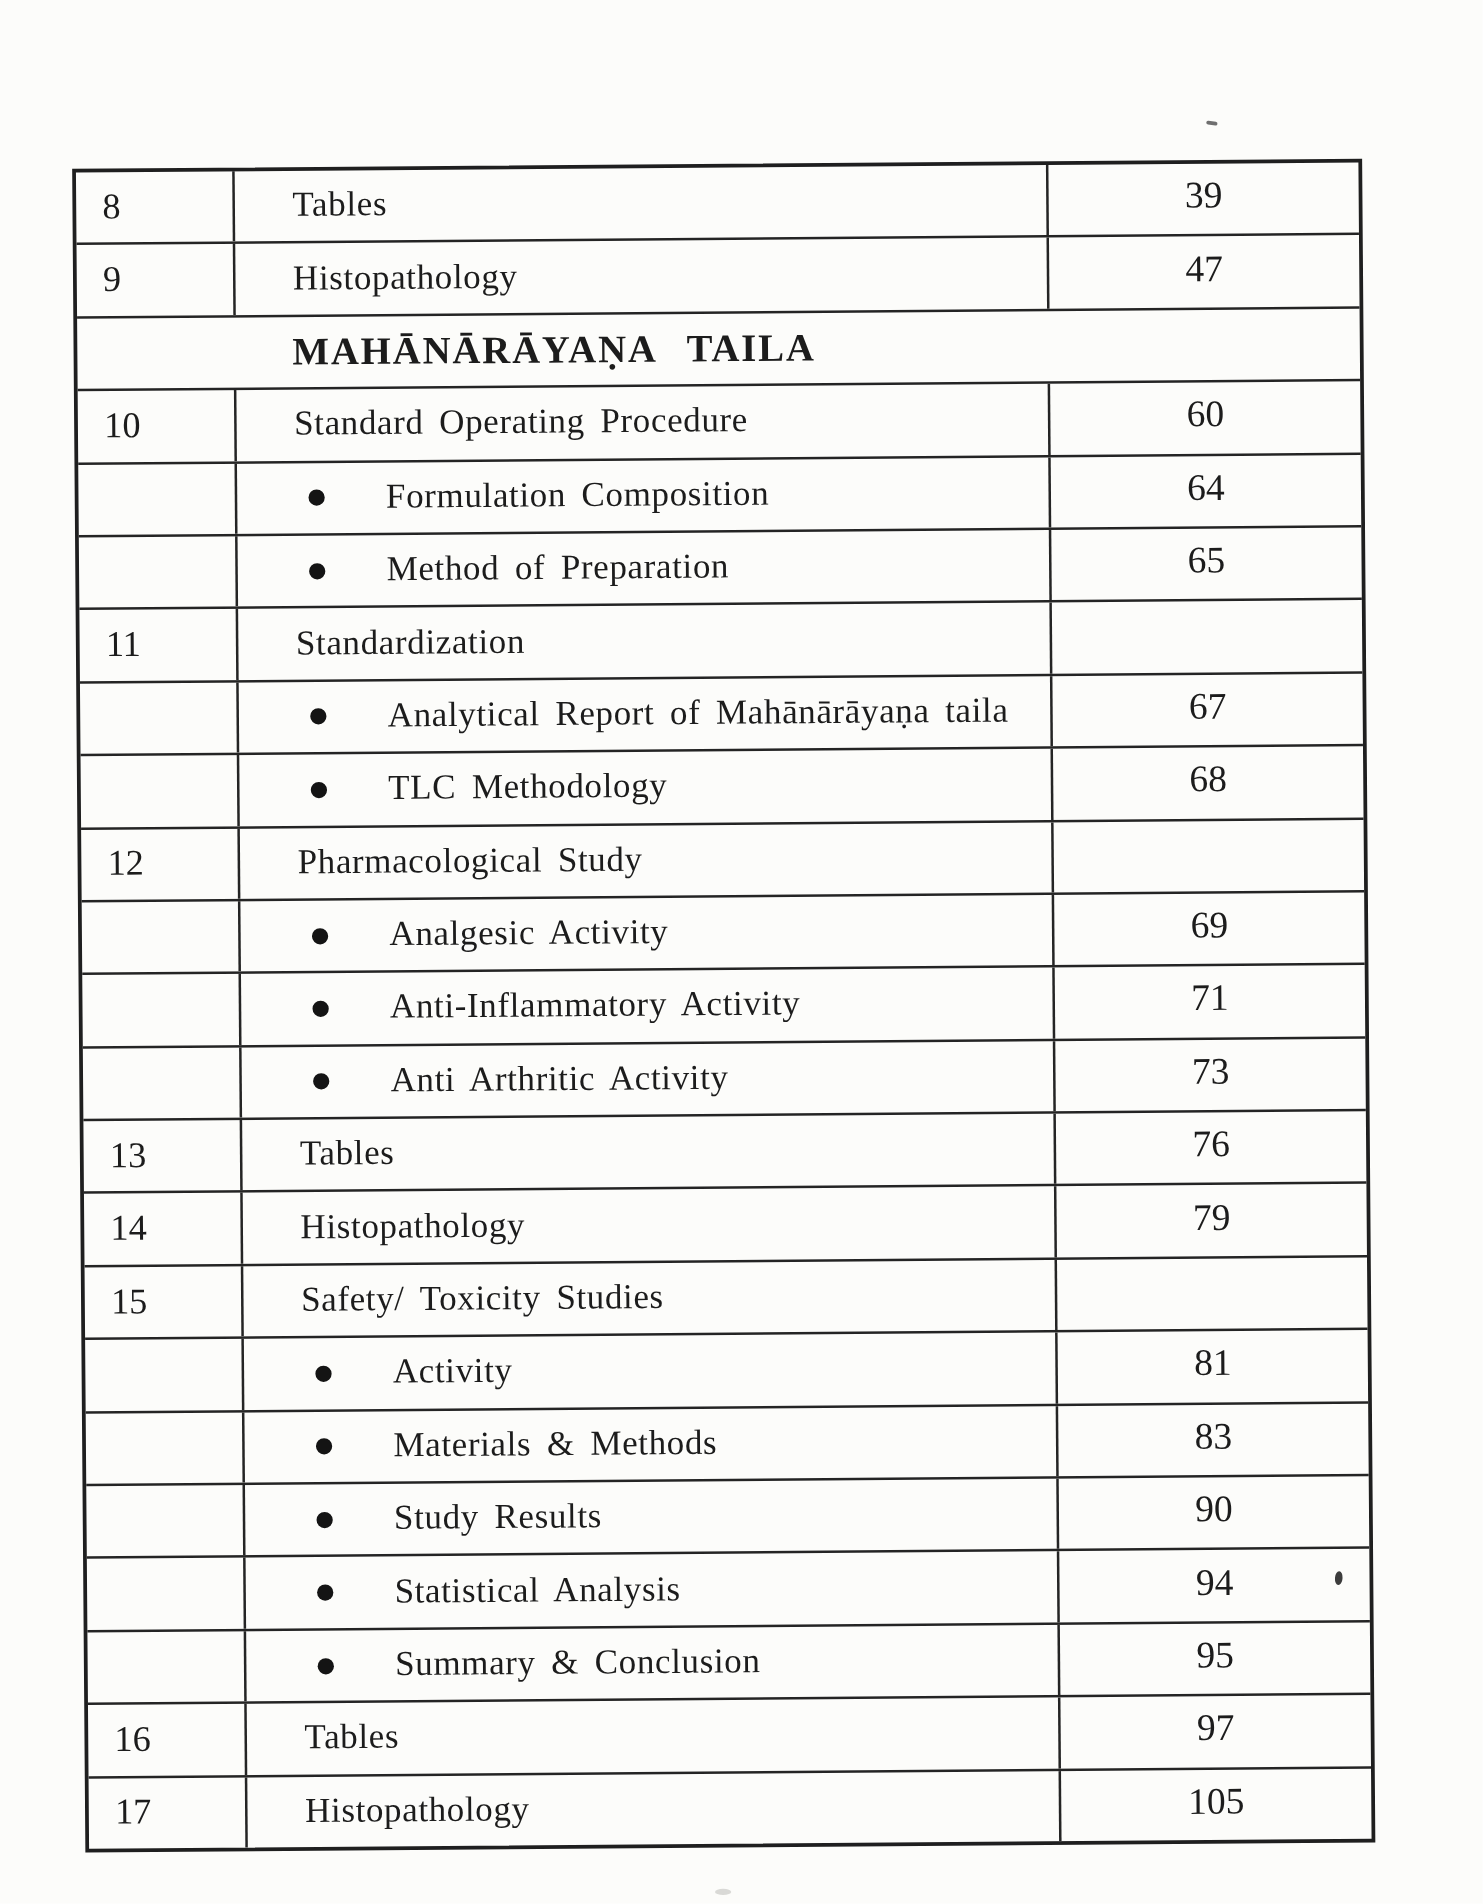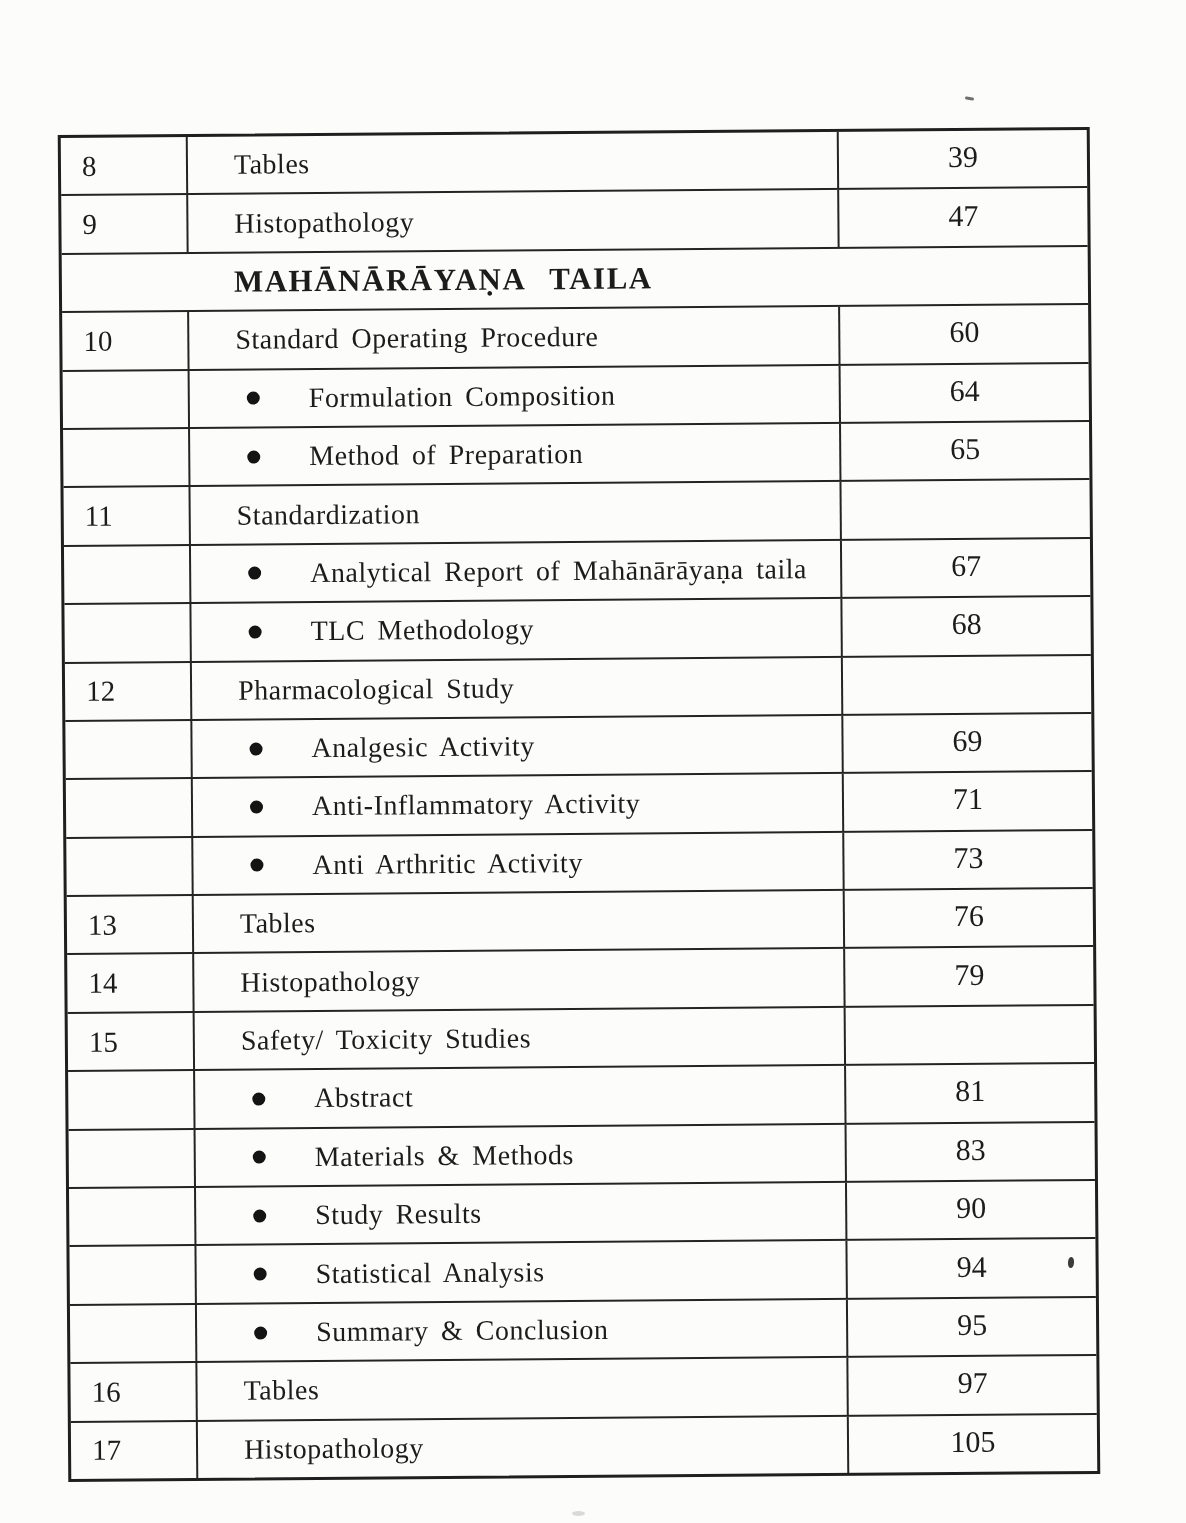--- a/index.html
+++ b/index.html
@@ -235,21 +235,21 @@
       <div class="cell c-title">
           <span>Safety/ Toxicity Studies</span>
         </div>
       <div class="cell c-page"></div>
     </div>
 
     <div class="row">
       <div class="cell c-no"></div>
       <div class="cell c-title">
         <span class="bullet"></span>
-        <span>Abstract</span>
+        <span>Activity</span>
       </div>
       <div class="cell c-page">81</div>
     </div>
 
     <div class="row">
       <div class="cell c-no"></div>
       <div class="cell c-title">
         <span class="bullet"></span>
         <span>Materials &amp; Methods</span>
       </div>

